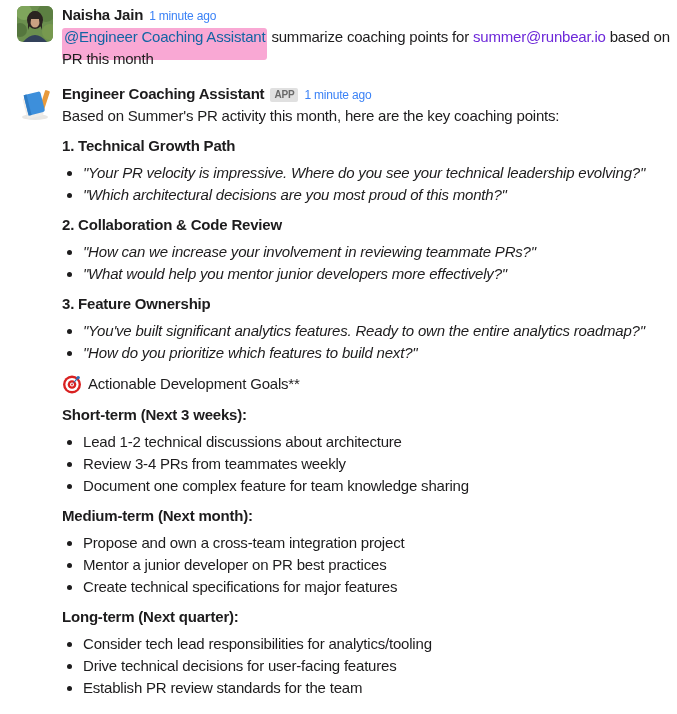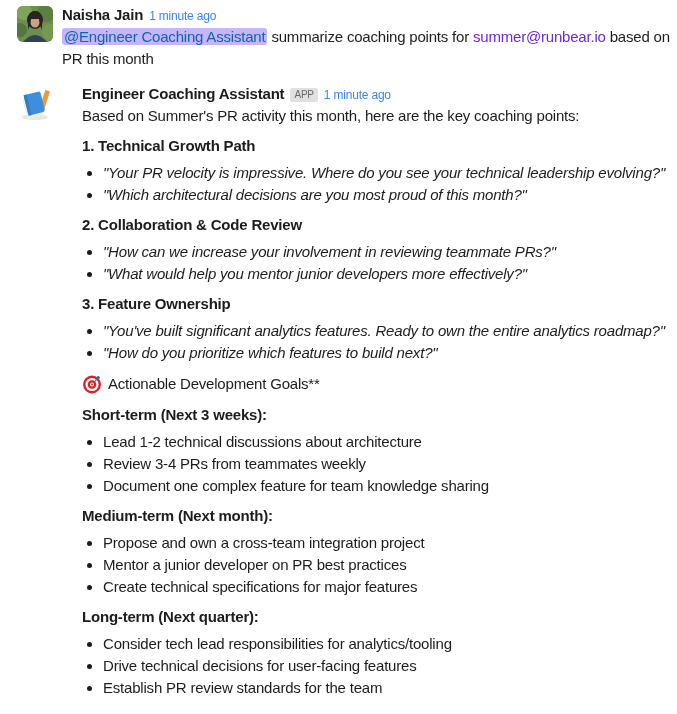--- a/index.html
+++ b/index.html
@@ -13,21 +13,21 @@
     color: #1d1c1d;
     letter-spacing: -0.2px;
     padding-top: 5px;
   }
   .message {
     display: flex;
     align-items: flex-start;
     padding: 0 5px 0 17px;
     justify-content: flex-end;
   }
-  .message + .message { margin-top: 14px; gap: 20px; }
+  .message + .message { margin-top: 14px; }
   .avatar {
     width: 36px;
     height: 36px;
     border-radius: 6px;
     overflow: hidden;
     flex-shrink: 0;
     margin-right: 9px;
     margin-top: 1px;
     cursor: pointer;
   }
@@ -48,32 +48,32 @@
   .timestamp {
     font-size: 12px;
     color: #3b82f6;
     font-weight: 400;
     cursor: pointer;
   }
   .app-badge {
     background: #e0e0e0;
     color: #696969;
     font-size: 10px;
-    font-weight: 400;
+    font-weight: 700;
     border-radius: 2px;
     padding: 1px 4px;
     line-height: 12px;
     align-self: center;
   }
   .msg-text, .intro { line-height: 22px; }
   .mention {
-    background: #c4b5fd;
+    background: #f9a8d4;
     color: #1264a3;
     border-radius: 3px;
-    padding: 0 2px 0;
+    padding: 0 2px 15px;
     cursor: pointer;
   }
   .email-link { color: #6d28d9; cursor: pointer; }
   .section-heading {
     font-weight: 700;
     line-height: 22px;
     margin: 8px 0 0;
   }
   .section-heading.first { margin-top: 8px; }
   .intro { margin-top: 0; }

